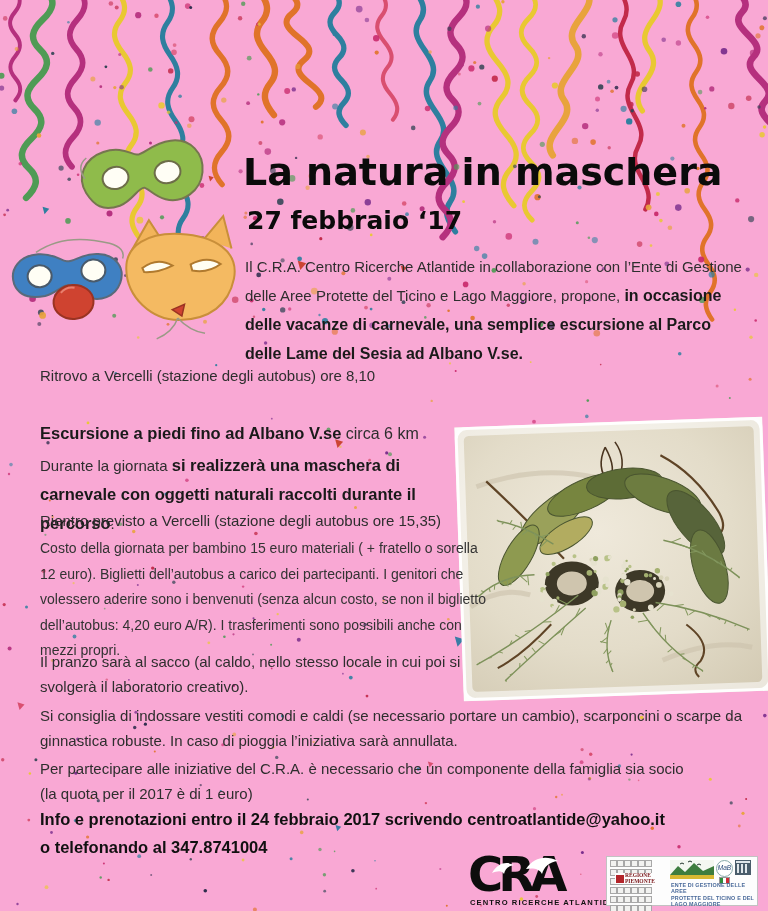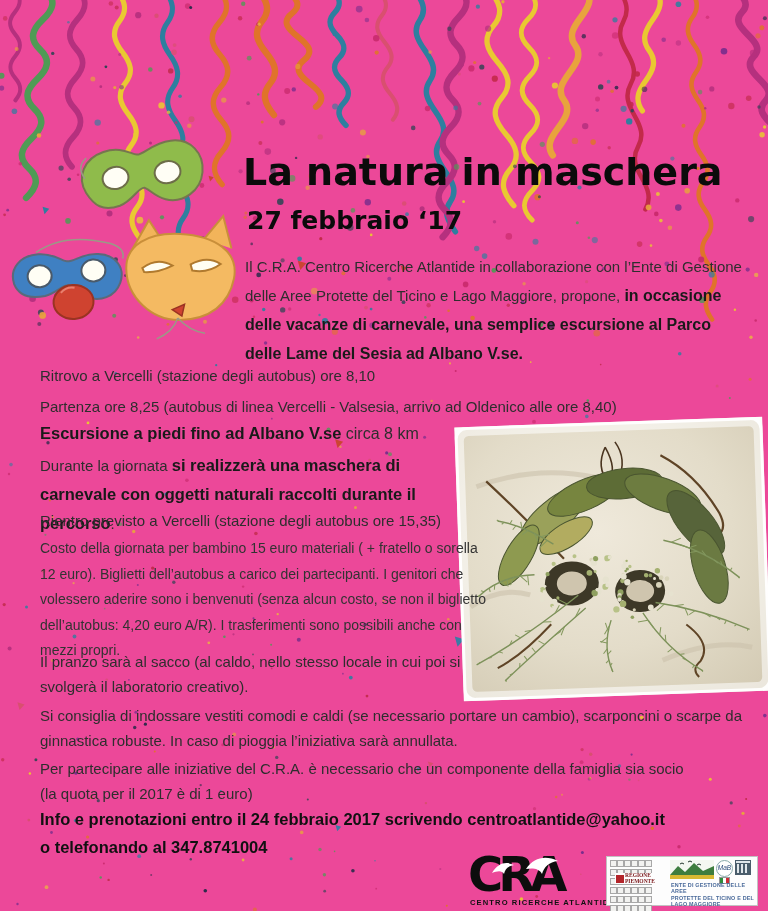--- a/index.html
+++ b/index.html
@@ -1,16 +1,16 @@
 <!DOCTYPE html>
 <html><head>
 <meta charset="utf-8">
 <style>
   html,body{margin:0;padding:0;background:#888;}
-  .page{position:relative;width:768px;height:911px;background:#ec4899;overflow:hidden;
+  .page{position:relative;width:768px;height:911px;background:#f9a8d4;overflow:hidden;
         font-family:"Liberation Sans",sans-serif;color:#2e2e2e;margin:0 auto;}
   .decor{position:absolute;inset:0;z-index:1;pointer-events:none;}
   .txt{position:absolute;z-index:3;}
   .title{font-family:"DejaVu Sans",sans-serif;font-weight:700;font-size:38px;color:#0b0b0b;letter-spacing:0px;}
   .date{font-family:"DejaVu Sans",sans-serif;font-weight:700;font-size:25px;color:#0b0b0b;text-align:right;}
   .body15{font-size:15px;line-height:25px;}
   .body15 b, .bseg{font-weight:700;color:#1a1a1a;}
   .intro{font-size:15px;line-height:29px;}
   .intro .bseg{font-size:16px;}
   .ital{font-size:14px;line-height:25.5px;color:#333;}
@@ -525,22 +525,21 @@
       <path d="M64 118 Q60 132 44 140 M64 118 Q76 130 92 132" fill="none" stroke="#9a9a86" stroke-width="1.5"></path>
     </svg>
   </div>
 
   <div class="txt title" style="left:243px;top:150px;">La natura in maschera</div>
   <div class="txt date" style="left:247px;top:206px;">27 febbraio ‘17</div>
 
   <div class="txt intro" style="left:245px;top:252px;width:502px;"><span>Il C.R.A. Centro Ricerche Atlantide in collaborazione con l’Ente di Gestione delle Aree Protette del Ticino e Lago Maggiore, propone, </span><span class="bseg">in occasione delle vacanze di carnevale, una semplice escursione al Parco delle Lame del Sesia ad Albano V.se.</span></div>
 
   <div class="txt body15" style="left:40px;top:363px;">Ritrovo a Vercelli (stazione degli autobus) ore 8,10</div>
-  <div class="txt body15" style="left:40px;top:394px;">Partenza ore 8,25 (autobus di linea Vercelli - Valsesia, arrivo ad Oldenico alle ore 8,40)</div>
-  <div class="txt body15" style="left:40px;top:421px;"><span class="bseg" style="font-size:16.5px;">Escursione a piedi fino ad Albano V.se</span><span style="font-size:16px;"> circa 8 km</span></div>
+  <div class="txt body15" style="left:40px;top:421px;"><span class="bseg" style="font-size:16.5px;">Escursione a piedi fino ad Albano V.se</span><span style="font-size:16px;"> circa 6 km</span></div>
 
   <div class="txt body15" style="left:40px;top:451px;width:438px;line-height:28px;"><span>Durante la giornata </span><span class="bseg" style="font-size:16.5px;">si realizzerà una maschera di carnevale con oggetti naturali raccolti durante il percorso</span><span>.</span></div>
 
   <div class="txt body15" style="left:40px;top:508px;">Rientro previsto a Vercelli (stazione degli autobus ore 15,35)</div>
 
   <div class="txt ital" style="left:40px;top:536px;width:448px;">Costo della giornata per bambino 15 euro materiali ( + fratello o sorella 12 euro). Biglietti dell’autobus a carico dei partecipanti. I genitori che volessero aderire sono i benvenuti (senza alcun costo, se non il biglietto dell’autobus: 4,20 euro A/R). I trasferimenti sono possibili anche con mezzi propri.</div>
 
   <div class="txt body15" style="left:40px;top:703px;width:715px;">Si consiglia di indossare vestiti comodi e caldi (se necessario portare un cambio), scarponcini o scarpe da ginnastica robuste. In caso di pioggia l’iniziativa sarà annullata.</div>
 
   <div class="txt body15" style="left:40px;top:649px;width:452px;">Il pranzo sarà al sacco (al caldo, nello stesso locale in cui poi si svolgerà il laboratorio creativo).</div>

